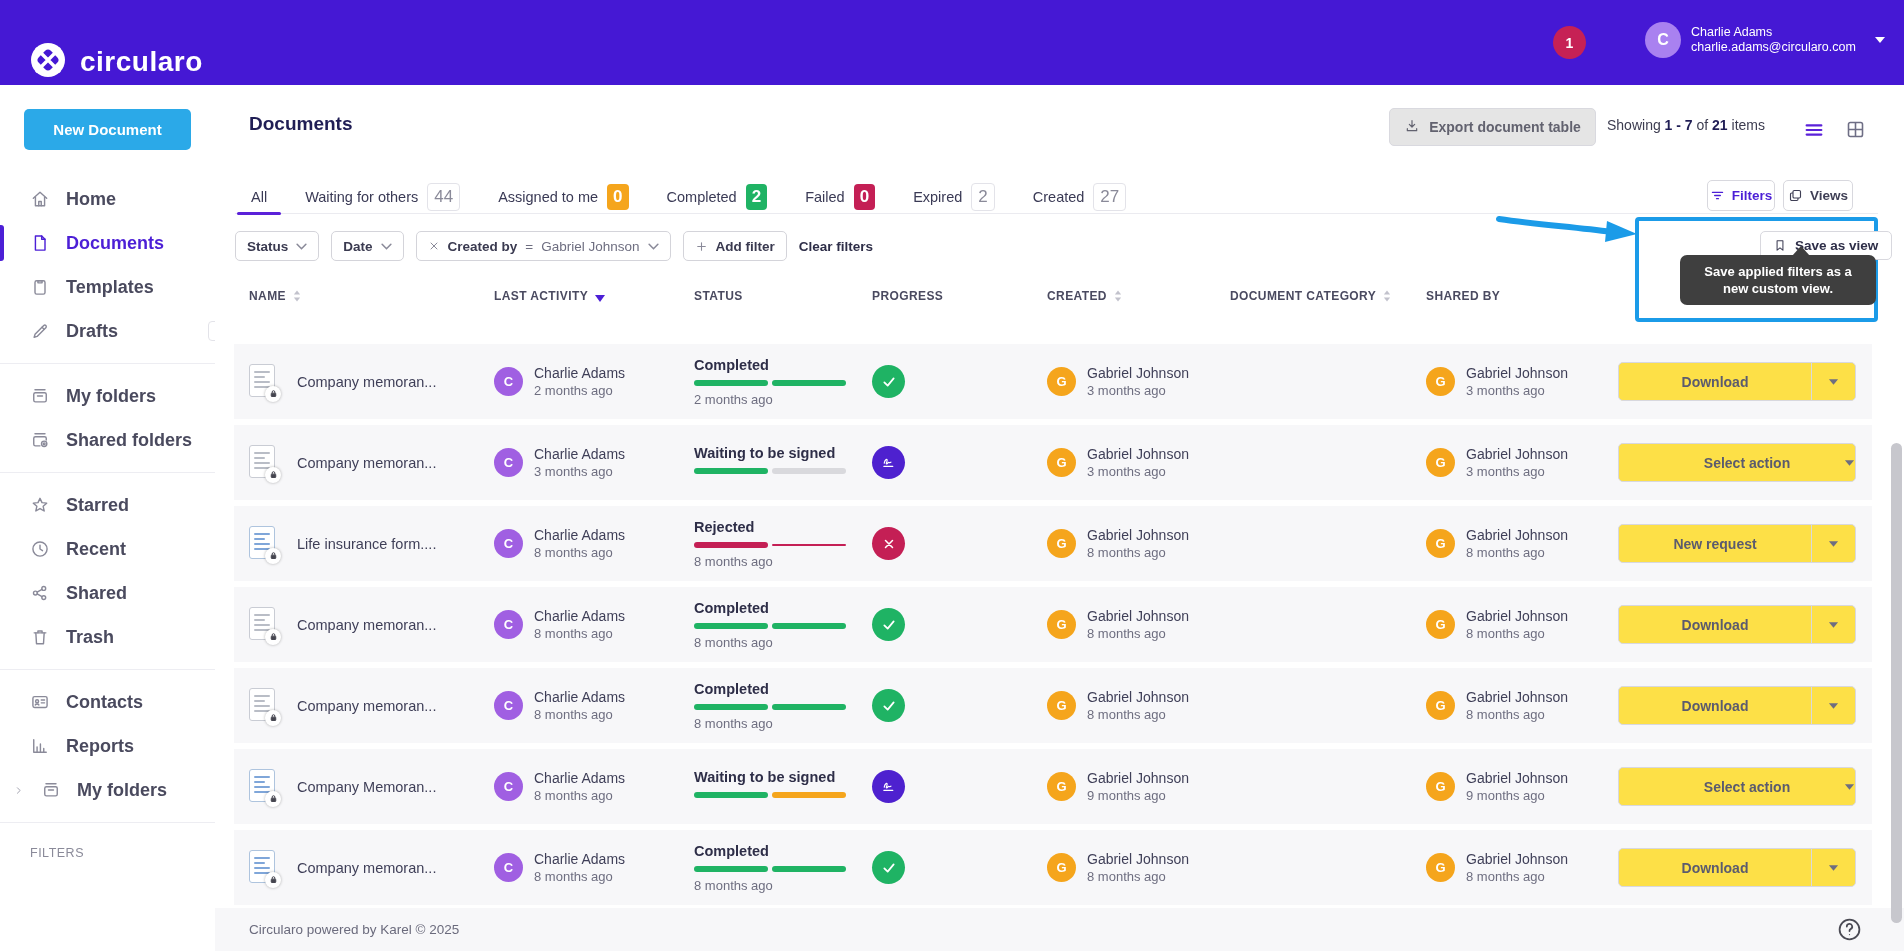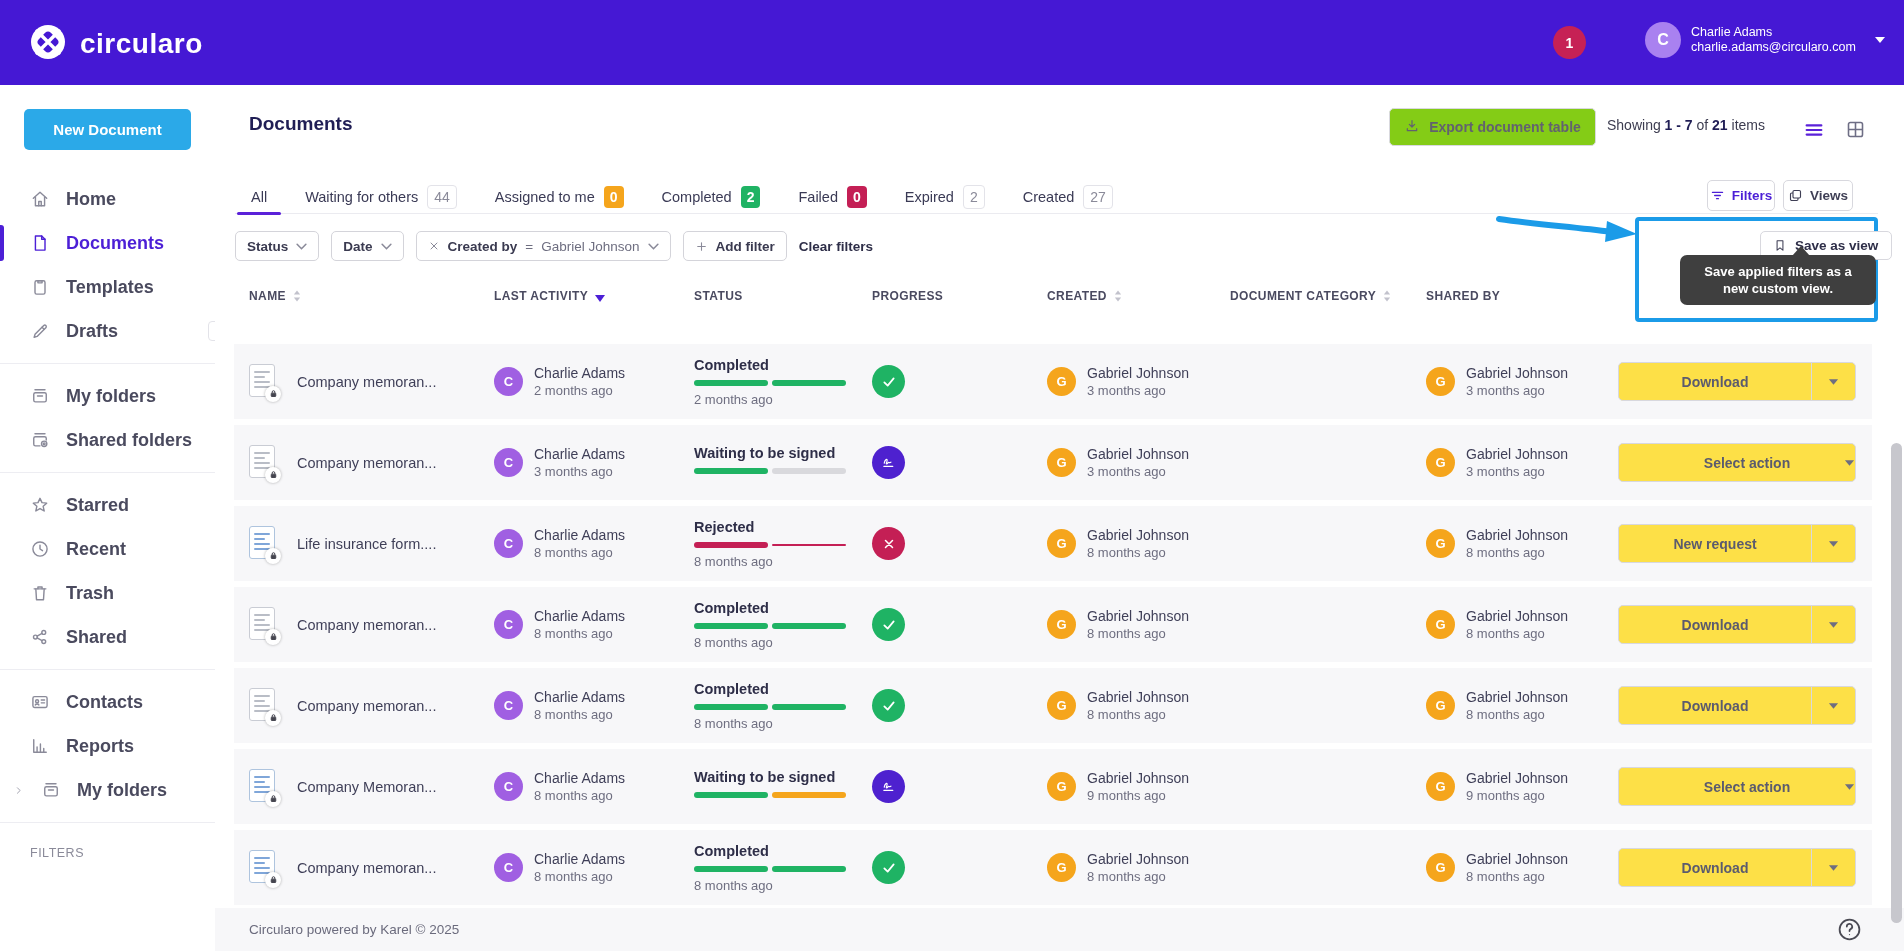--- a/index.html
+++ b/index.html
@@ -1,20 +1,20 @@
 <!DOCTYPE html>
 <html><head>
 <meta charset="utf-8">
 <style>
   * { margin:0; padding:0; box-sizing:border-box; }
   html,body { width:1904px; height:951px; overflow:hidden; font-family:"Liberation Sans", sans-serif; background:#fff; }
 
   
   .topbar { position:absolute; left:0; top:0; width:1904px; height:85px; background:#4518D4; }
-  .logo-wrap { position:absolute; left:28px; top:22px; display:flex; align-items:center; gap:12px; }
+  .logo-wrap { position:absolute; left:28px; top:40px; display:flex; align-items:center; gap:12px; }
   .logo-text { color:#fff; font-size:28px; font-weight:700; letter-spacing:.5px; }
   .search { position:absolute; left:240px; top:22px; width:568px; height:42px; background:rgba(255,255,255,.14); border-radius:5px; display:flex; align-items:center; padding:0 14px; gap:10px; }
   .search input { flex:1; background:transparent; border:none; outline:none; color:#fff; font-size:13.5px; font-family:inherit; }
   .search input::placeholder { color:rgba(255,255,255,.8); }
   .search .caret { color:#fff; margin-left:auto; }
   .notif { position:absolute; left:1553px; top:26px; width:33px; height:33px; border-radius:50%; background:#C62155; color:#fff; font-size:14px; font-weight:700; display:flex; align-items:center; justify-content:center; }
   .user { position:absolute; left:1645px; top:22px; display:flex; align-items:center; gap:10px; }
   .user .avatar { width:36px; height:36px; border-radius:50%; background:#A981F0; color:#fff; font-weight:700; font-size:16px; display:flex; align-items:center; justify-content:center; }
   .user .uname { color:#fff; font-size:12.5px; line-height:15px; }
   .user .uemail { color:#fff; font-size:12.5px; line-height:15px; }
@@ -36,31 +36,31 @@
   .nav-badge.outline { background:#fff; color:#8A8A99; border:1px solid #E3E3E9; font-weight:400; }
   .nav-chevron { color:#9A9AA8; display:flex; margin-left:-18px; }
   .divider { height:1px; background:#EDEDF2; margin:10px 0; }
   .filters-row { display:flex; align-items:center; height:40px; padding:0 24px 0 30px; }
   .filters-lbl { color:#8A8A99; font-size:12.5px; letter-spacing:.5px; }
   .filters-plus { margin-left:auto; color:#6B34E0; display:flex; cursor:pointer; }
 
   
   .main { position:absolute; left:215px; top:85px; width:1689px; height:866px; background:#fff; }
   .page-title { position:absolute; left:34px; top:28px; font-size:19px; font-weight:700; color:#201E55; }
-  .export-btn { position:absolute; left:1174px; top:23px; width:207px; height:38px; background:#84cc16; border:1px solid #D9D9DF; border-radius:5px; display:flex; align-items:center; justify-content:center; gap:9px; color:#62626F; font-size:14px; font-weight:600; cursor:pointer; }
+  .export-btn { position:absolute; left:1174px; top:23px; width:207px; height:38px; background:#e5e5e5; border:1px solid #D9D9DF; border-radius:5px; display:flex; align-items:center; justify-content:center; gap:9px; color:#62626F; font-size:14px; font-weight:600; cursor:pointer; }
   .showing { position:absolute; left:1392px; top:32px; font-size:14px; color:#3C3C50; }
   .showing b { color:#201E55; }
   .view-ic { position:absolute; top:34px; width:22px; height:22px; display:flex; cursor:pointer; }
   .view-ic.list { left:1588px; color:#5B21D9; }
   .view-ic.grid { left:1630px; color:#6E6E85; }
 
   .tabs-row { position:absolute; left:20px; right:26px; top:95px; height:34px; border-bottom:1px solid #EBEBF0; display:flex; align-items:center; gap:38px; padding-left:16px; }
   .tab { position:relative; height:34px; display:flex; align-items:center; gap:9px; font-size:14.5px; color:#3A3A55; cursor:pointer; }
   .tab.active::after { content:""; position:absolute; left:-14px; right:-14px; bottom:-1px; height:3px; background:#5B21D9; border-radius:2px; }
-  .tab-badge { font-size:14px; border-radius:4px; padding:3px 6px; font-weight:700; color:#fff; }
+  .tab-badge { font-size:17px; border-radius:4px; padding:3px 6px; font-weight:700; color:#fff; }
   .tab-badge.outline { background:#fff; border:1px solid #E3E3E9; color:#8A8A99; font-weight:400; }
   .tab-badge.orange { background:#F5A51C; }
   .tab-badge.green { background:#1FB364; }
   .tab-badge.crimson { background:#C41F55; }
 
   .tool-btn { position:absolute; top:95px; height:31px; background:#fff; border:1px solid #D8D8DE; border-radius:5px; display:flex; align-items:center; justify-content:center; gap:7px; font-size:13.5px; font-weight:600; cursor:pointer; }
   .tool-btn.filters { left:1492px; width:68px; color:#4C1FD6; }
   .tool-btn.views { left:1568px; width:70px; color:#3F3F55; }
   .tool-btn .ic { display:flex; }
 
@@ -237,37 +237,37 @@
           <svg width="20" height="20" viewBox="0 0 24 24" fill="none" stroke="currentColor" stroke-width="1.7" stroke-linecap="round" stroke-linejoin="round">
             <circle cx="12" cy="12" r="8.5"></circle>
             <path d="M12 7.5 V12 L15 14"></path>
           </svg>
         </span>
         <span class="lbl">Recent</span>
       </div>
       <div class="nav-item">
         <span class="ic">
           <svg width="20" height="20" viewBox="0 0 24 24" fill="none" stroke="currentColor" stroke-width="1.7" stroke-linecap="round" stroke-linejoin="round">
-            <path d="M5 7 H19"></path>
-            <path d="M9.5 7 V4.8 H14.5 V7"></path>
-            <path d="M7 7 L7.8 20 H16.2 L17 7"></path>
-          </svg>
-        </span>
-        <span class="lbl">Trash</span>
-      </div>
-      <div class="nav-item">
-        <span class="ic">
-          <svg width="20" height="20" viewBox="0 0 24 24" fill="none" stroke="currentColor" stroke-width="1.7" stroke-linecap="round" stroke-linejoin="round">
             <circle cx="6.5" cy="12" r="2.3"></circle>
             <circle cx="16.5" cy="6.5" r="2.3"></circle>
             <circle cx="16.5" cy="17.5" r="2.3"></circle>
             <path d="M8.6 11 L14.4 7.6 M8.6 13 L14.4 16.4"></path>
           </svg>
         </span>
         <span class="lbl">Shared</span>
+      </div>
+      <div class="nav-item">
+        <span class="ic">
+          <svg width="20" height="20" viewBox="0 0 24 24" fill="none" stroke="currentColor" stroke-width="1.7" stroke-linecap="round" stroke-linejoin="round">
+            <path d="M5 7 H19"></path>
+            <path d="M9.5 7 V4.8 H14.5 V7"></path>
+            <path d="M7 7 L7.8 20 H16.2 L17 7"></path>
+          </svg>
+        </span>
+        <span class="lbl">Trash</span>
       </div>
       <div class="divider"></div>
       <div class="nav-item">
         <span class="ic">
           <svg width="20" height="20" viewBox="0 0 24 24" fill="none" stroke="currentColor" stroke-width="1.7" stroke-linecap="round" stroke-linejoin="round">
             <rect x="3.5" y="5.5" width="17" height="13" rx="2"></rect>
             <circle cx="8.5" cy="11" r="1.8"></circle>
             <path d="M6.3 15.5 C6.8 14 10.2 14 10.7 15.5"></path>
             <path d="M13.5 9.5 H17.5 M13.5 13 H17.5"></path>
           </svg>

